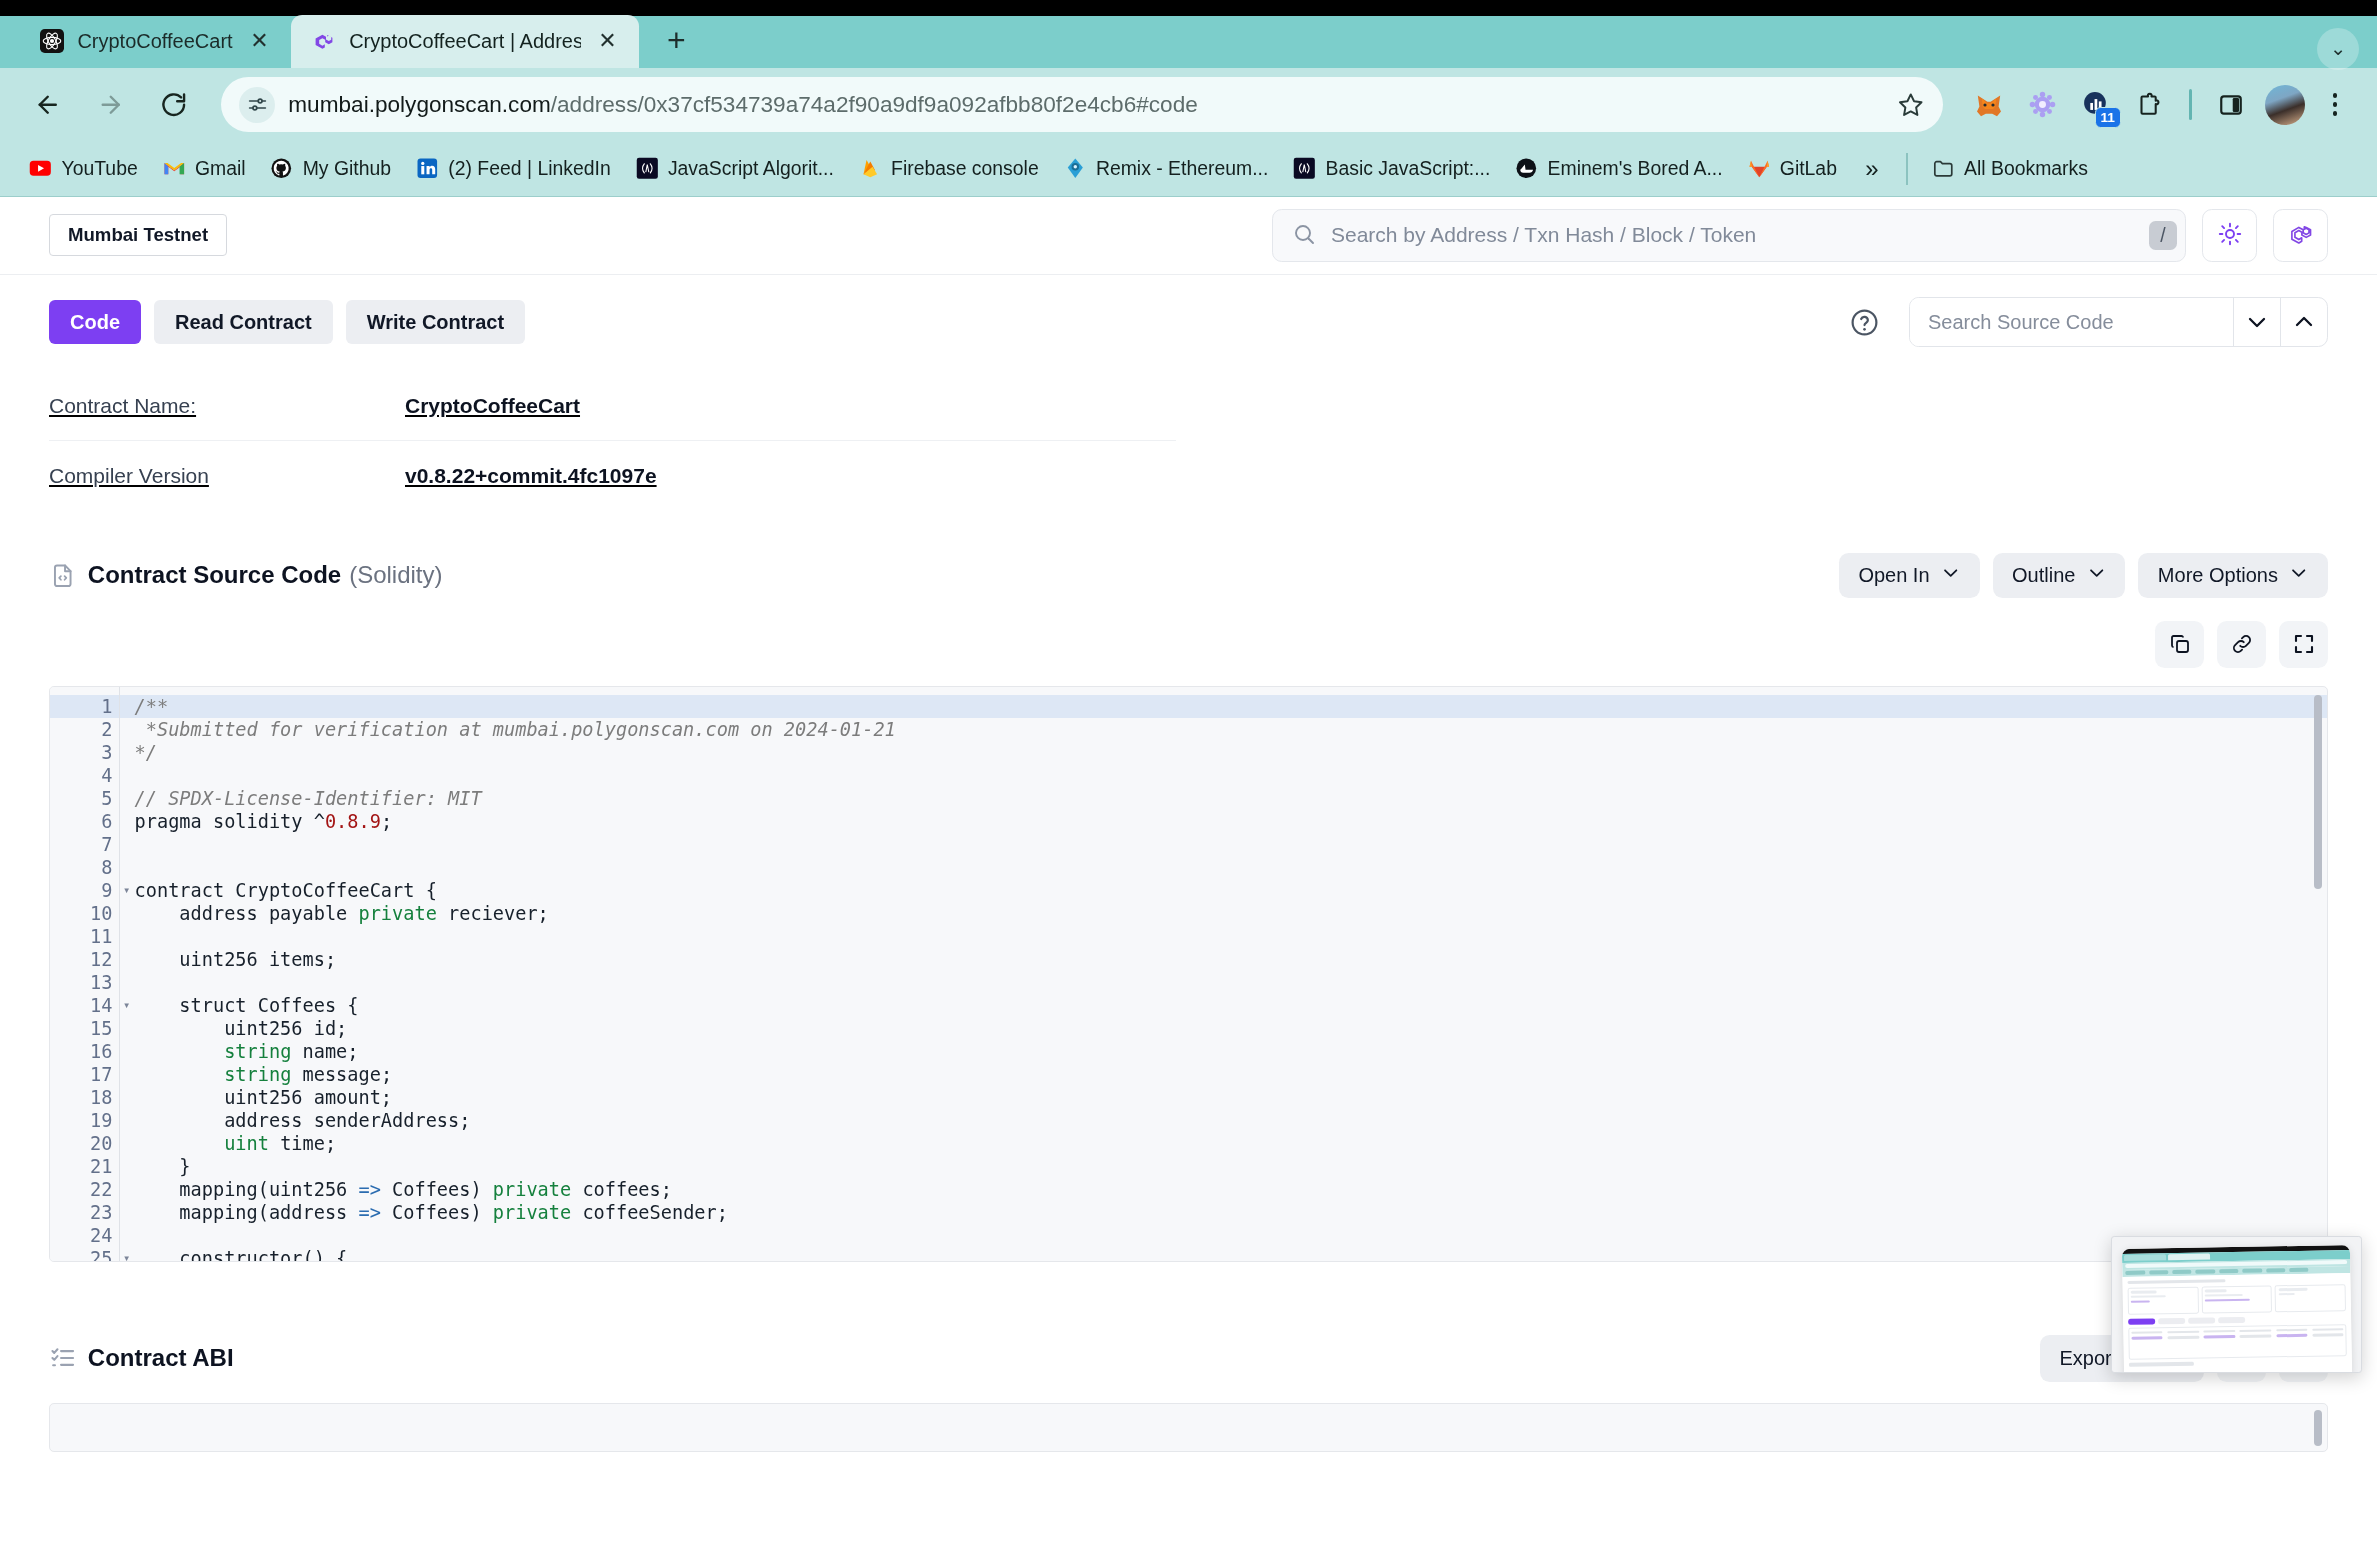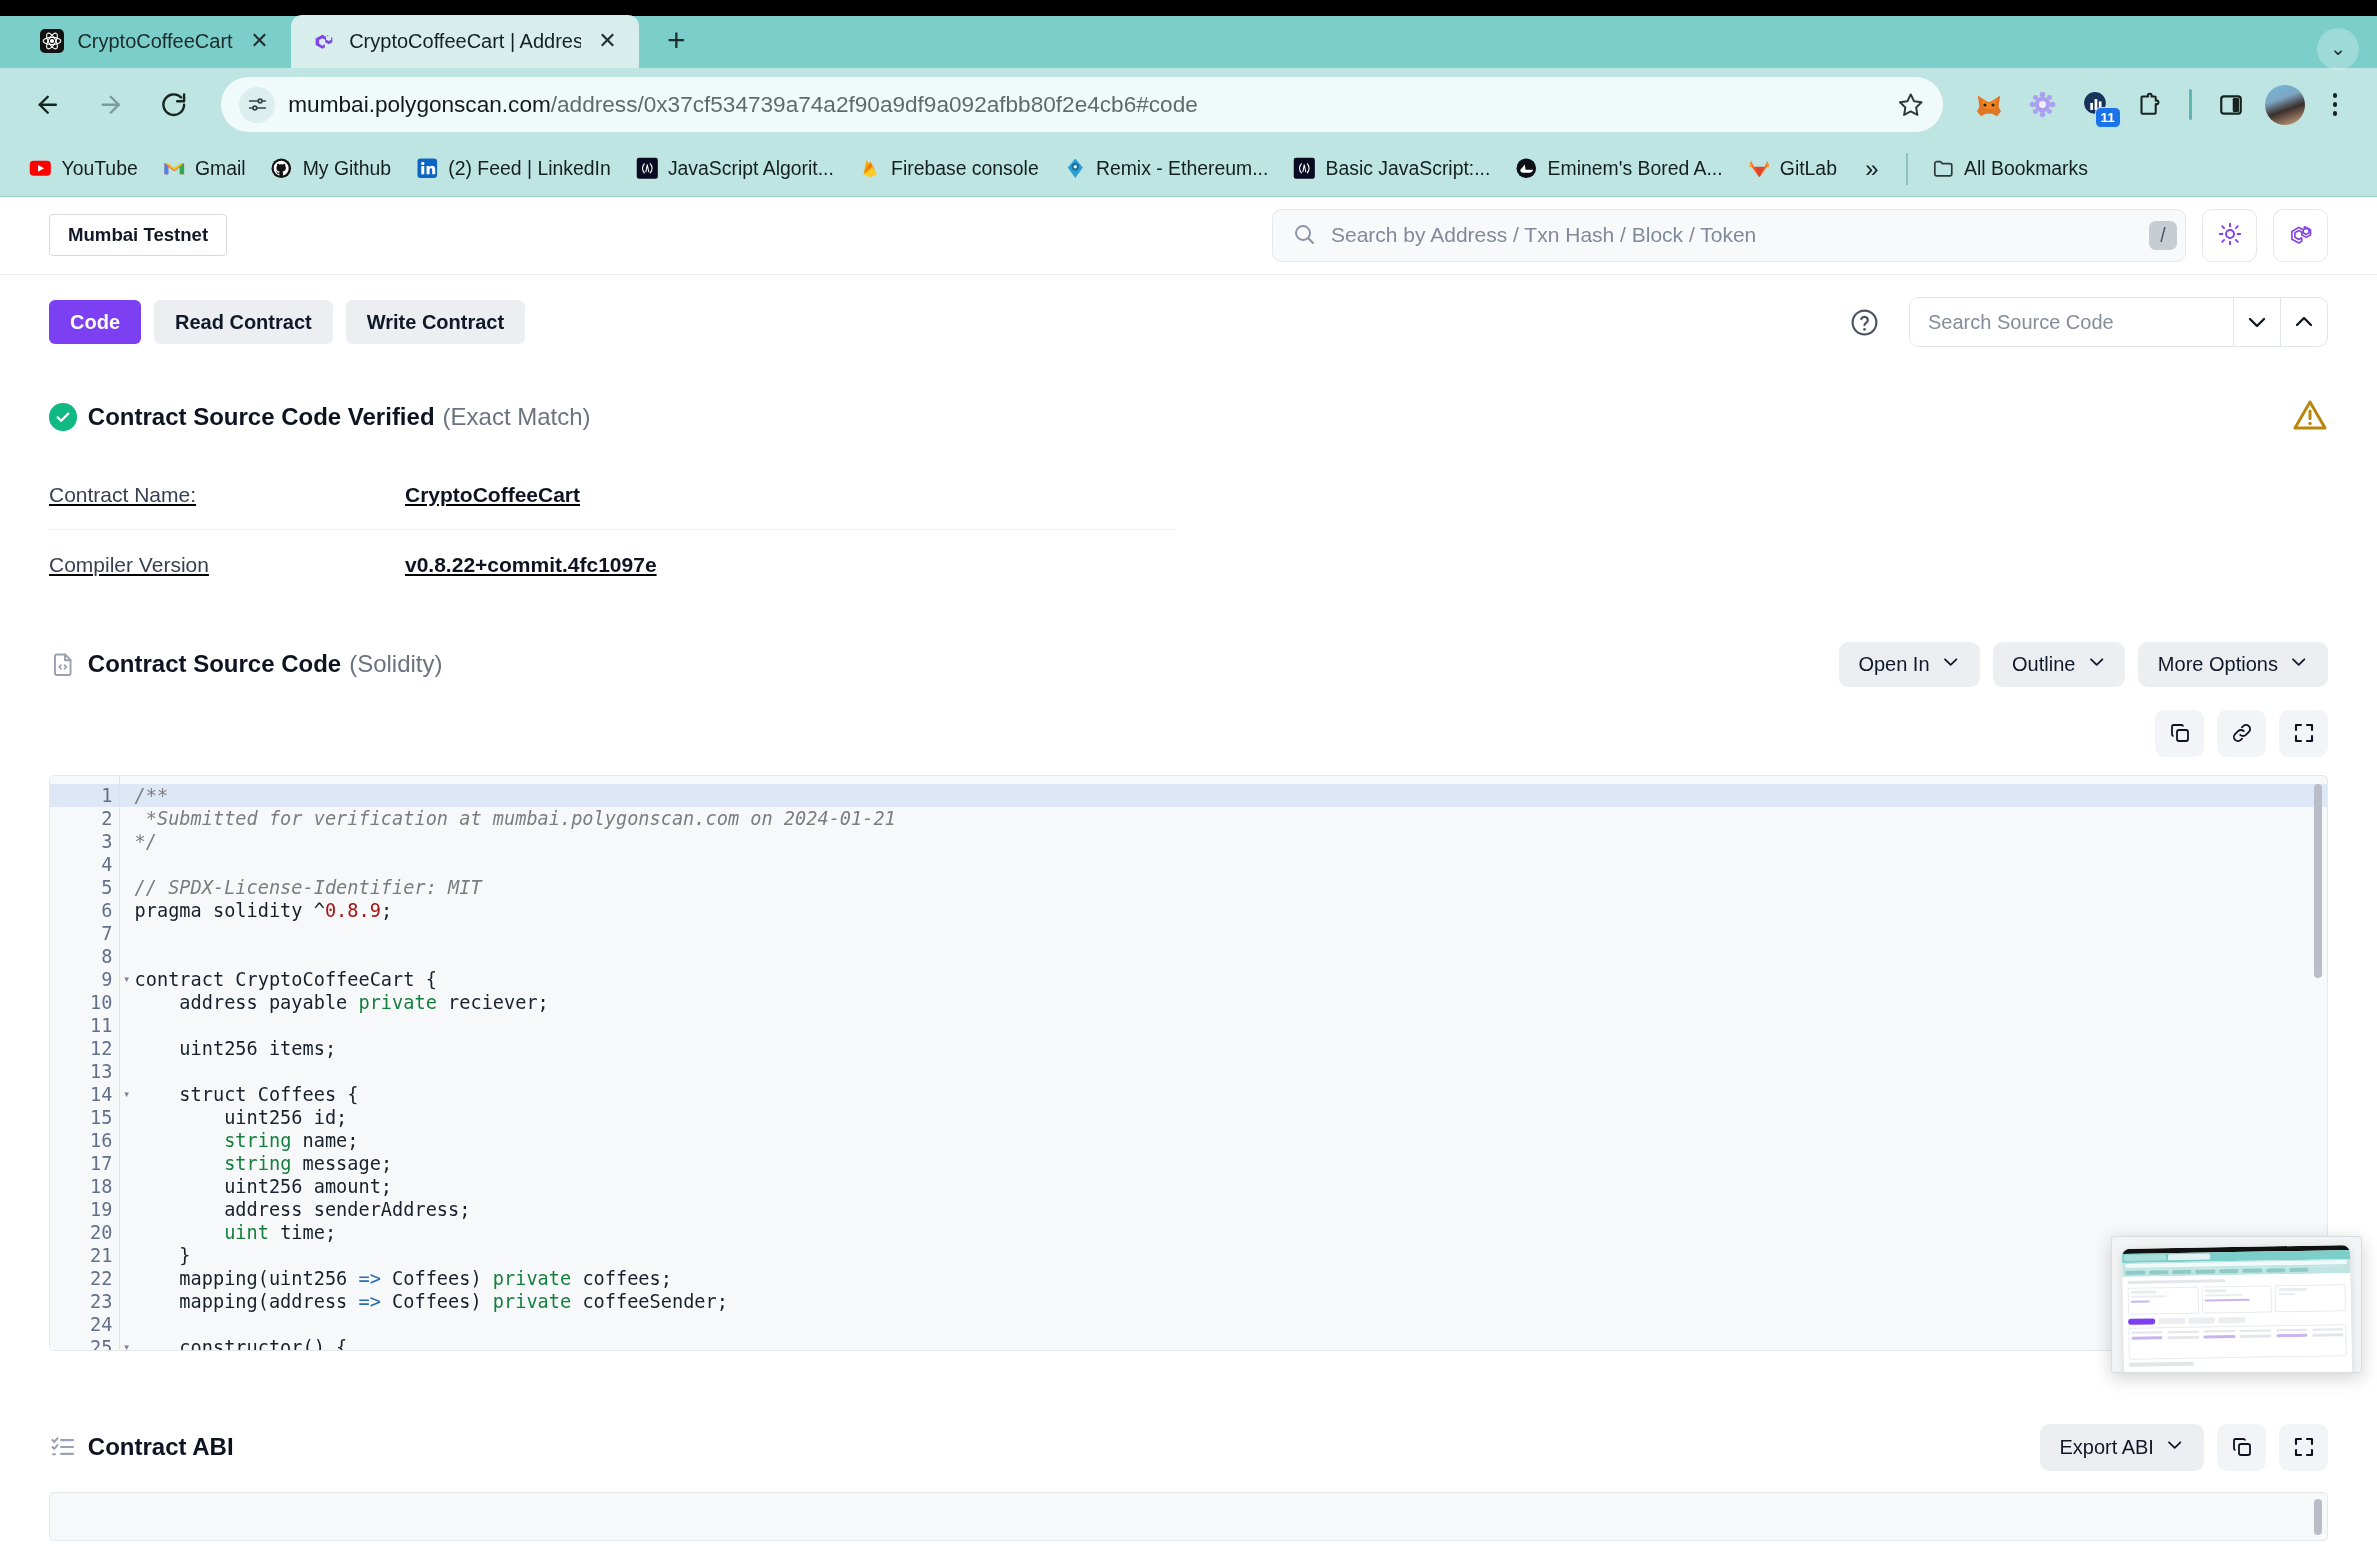--- a/index.html
+++ b/index.html
@@ -725,36 +725,20 @@
               </svg>
           </span>
           <span class="src-nav-btn">
             <svg viewBox="0 0 24 24" width="24" height="24" fill="none" stroke="#0d1321" stroke-width="2.3" stroke-linecap="round" stroke-linejoin="round">
                 <path d="M5 15l7-7 7 7"></path>
               </svg>
           </span>
         </div>
       </div>
 
-      <div class="verified-row">
-        <span class="check-badge">
-          <svg viewBox="0 0 24 24" width="18" height="18" fill="none" stroke="#fff" stroke-width="3" stroke-linecap="round" stroke-linejoin="round">
-              <path d="M5 12.5l4.5 4.5L19 7.5"></path>
-            </svg>
-        </span>
-        <span class="verified-title">Contract Source Code Verified</span>
-        <span class="verified-sub">(Exact Match)</span>
-        <span class="warn-ico">
-          <svg viewBox="0 0 24 24" width="36" height="36" fill="none" stroke="#b8860b" stroke-width="2" stroke-linejoin="round" stroke-linecap="round">
-            <path d="M12 3.4 22 20.6H2z"></path>
-              <path d="M12 9.4v5"></path>
-              <circle cx="12" cy="17.6" r="1.1" fill="#b8860b" stroke="none"></circle>
-          </svg>
-        </span>
-      </div>
 
       <div class="meta-grid">
         <div class="meta-col">
           <div class="meta-row">
             <div class="meta-label">Contract Name:</div>
             <div class="meta-value"><span class="b">CryptoCoffeeCart</span></div>
           </div>
           <div class="meta-row">
             <div class="meta-label">Compiler Version</div>
             <div class="meta-value"><span class="b">v0.8.22+commit.4fc1097e</span></div>

